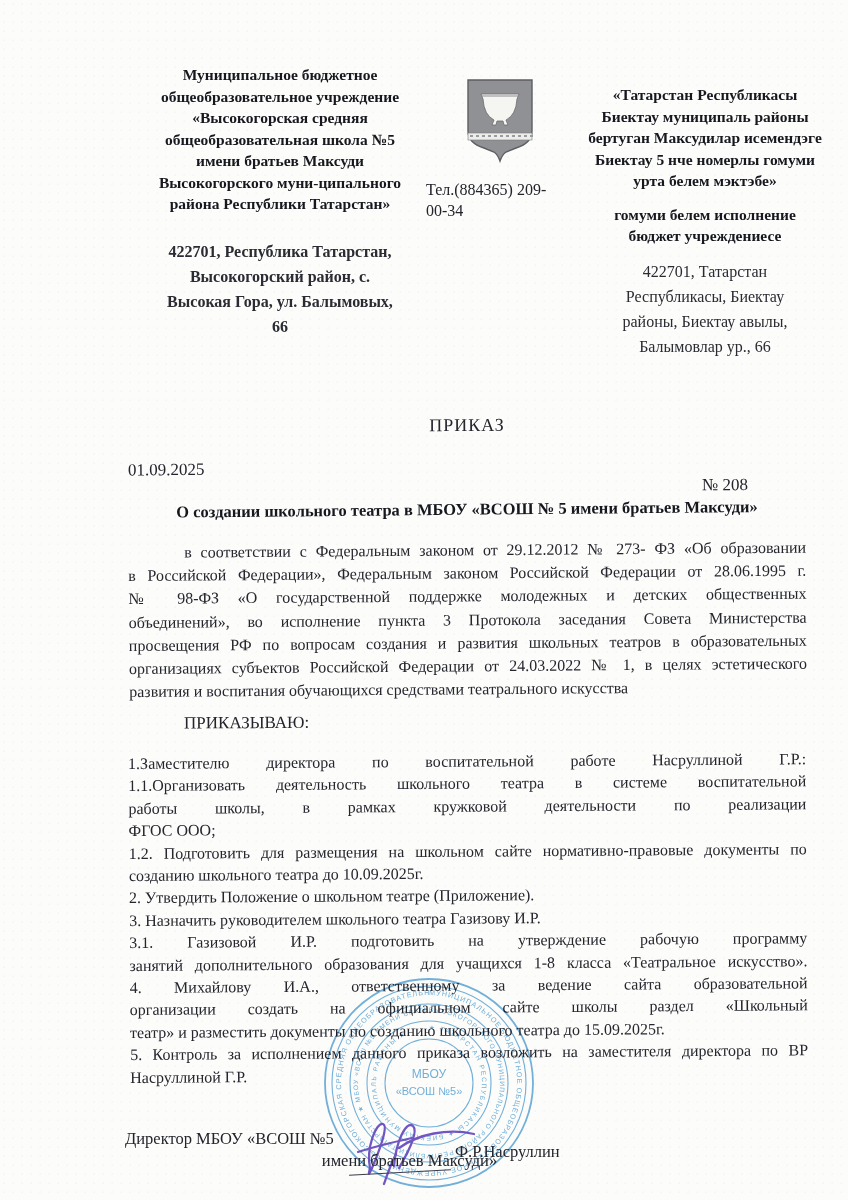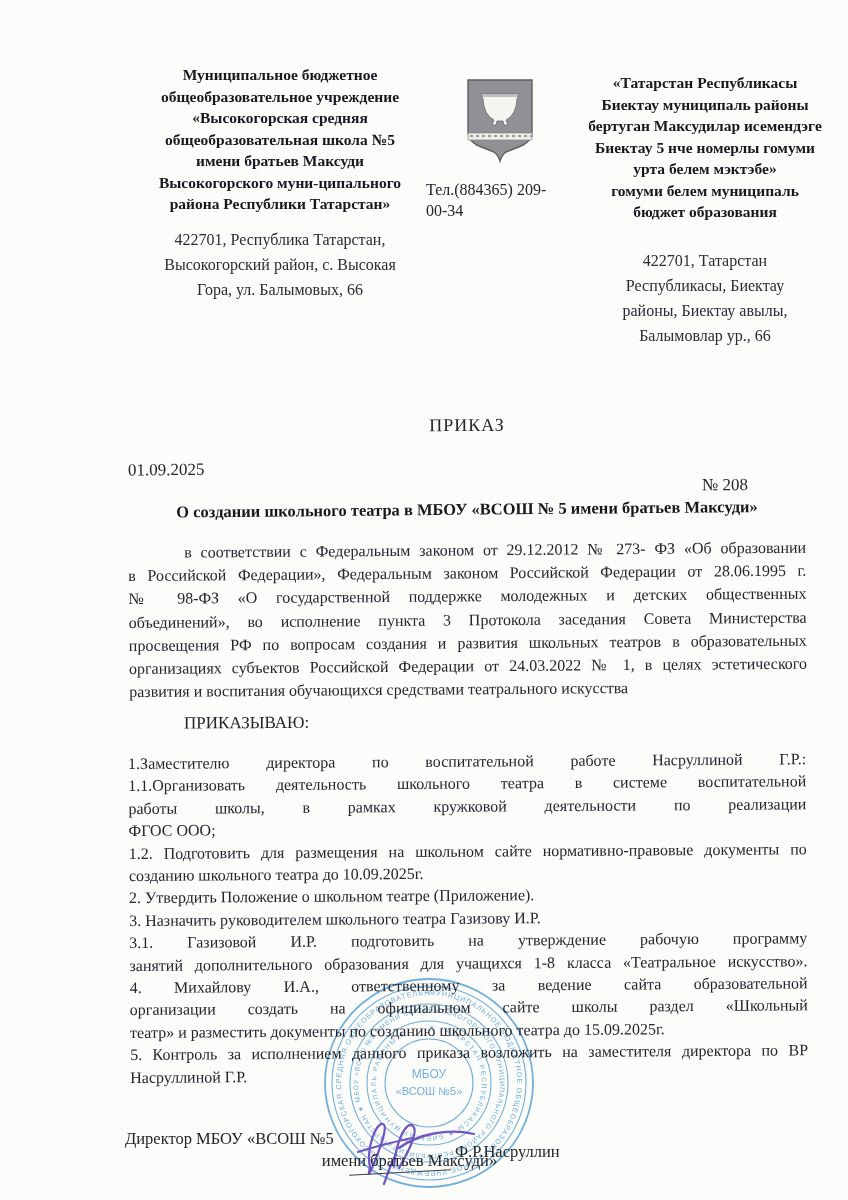--- a/index.html
+++ b/index.html
@@ -13,24 +13,24 @@
     color:#23242c;
     overflow:hidden;
   }
   .abs { position:absolute; }
 
   
   .letterhead { left:108px; top:62px; width:740px; display:grid; grid-template-columns:344px 110px 286px; }
   .org-name { font-weight:bold; font-size:15.5px; line-height:21.5px; text-align:center; color:#17181f; }
   .org-ru-name { max-width:248px; margin:2px auto 0; }
   .org-tat-wrap { padding-top:10px; }
-  .org-tat-name { max-width:237px; margin:0 auto; }
+  .org-tat-name { max-width:237px; margin:12px auto; }
   .addr { font-size:16px; line-height:25px; text-align:center; color:#2a2b33; }
-  .addr-ru { max-width:244px; margin:12px auto 0; }
-  .addr-tat { max-width:206px; margin:25px auto 0; }
+  .addr-ru { max-width:244px; margin:24px auto 0;font-weight:bold; }
+  .addr-tat { max-width:206px; margin:12px auto 0; }
   .phone { font-size:16px; line-height:21px; margin:14px 0 0 -26px; width:130px; }
   .emblem-cell { display:flex; justify-content:center; }
   .emblem { margin:15px 0 0 -14px; }
 
   
   .cw { left:128px; width:678px; }
   .order-heading { top:415px; text-align:center; font-size:18px; letter-spacing:1px; color:#26272e; transform:rotate(-0.3deg); }
   .dateline { top:457px; font-size:17px; transform:rotate(-0.6deg); }
   .numline  { top:477px; font-size:17px; text-align:right; padding-right:58px; transform:rotate(-0.4deg); }
   .order-title { top:503px; text-align:center; font-weight:bold; font-size:16.5px; color:#17181f; transform:rotate(-0.55deg); transform-origin:left center; }
@@ -70,21 +70,21 @@
         <rect x="4" y="56" width="64" height="7" fill="#ececе9"></rect>
         <rect x="4" y="56" width="64" height="7" fill="#ededea" stroke="#77787c" stroke-width="0.6"></rect>
         <path d="M6,59 h3 m3,0 h3 m3,0 h3 m3,0 h3 m3,0 h3 m3,0 h3 m3,0 h3 m3,0 h3 m3,0 h3 m3,0 h3 m3,0 h3" stroke="#9a9b9f" stroke-width="2" fill="none"></path>
       </svg>
     </div>
     <div class="phone">Тел.(884365) 209-00-34</div>
   </div>
 
   <div class="org-tat-wrap">
     <div class="org-name org-tat-name">«Татарстан Республикасы Биектау муниципаль районы бертуган Максудилар исемендэге Биектау 5 нче номерлы гомуми урта белем мэктэбе»</div>
-    <div class="org-name org-tat-name">гомуми белем муниципаль бюджет образования</div>
+    <div class="org-name org-tat-name">гомуми белем исполнение бюджет учреждениесе</div>
     <div class="addr addr-tat">422701, Татарстан Республикасы, Биектау районы, Биектау авылы, Балымовлар ур., 66</div>
   </div>
 </div>
 
 <div class="abs cw order-heading">ПРИКАЗ</div>
 <div class="abs cw dateline">01.09.2025</div>
 <div class="abs cw numline">№ 208</div>
 <div class="abs cw order-title">О создании школьного театра в МБОУ «ВСОШ № 5 имени братьев Максуди»</div>
 
 <div class="abs cw preamble">

